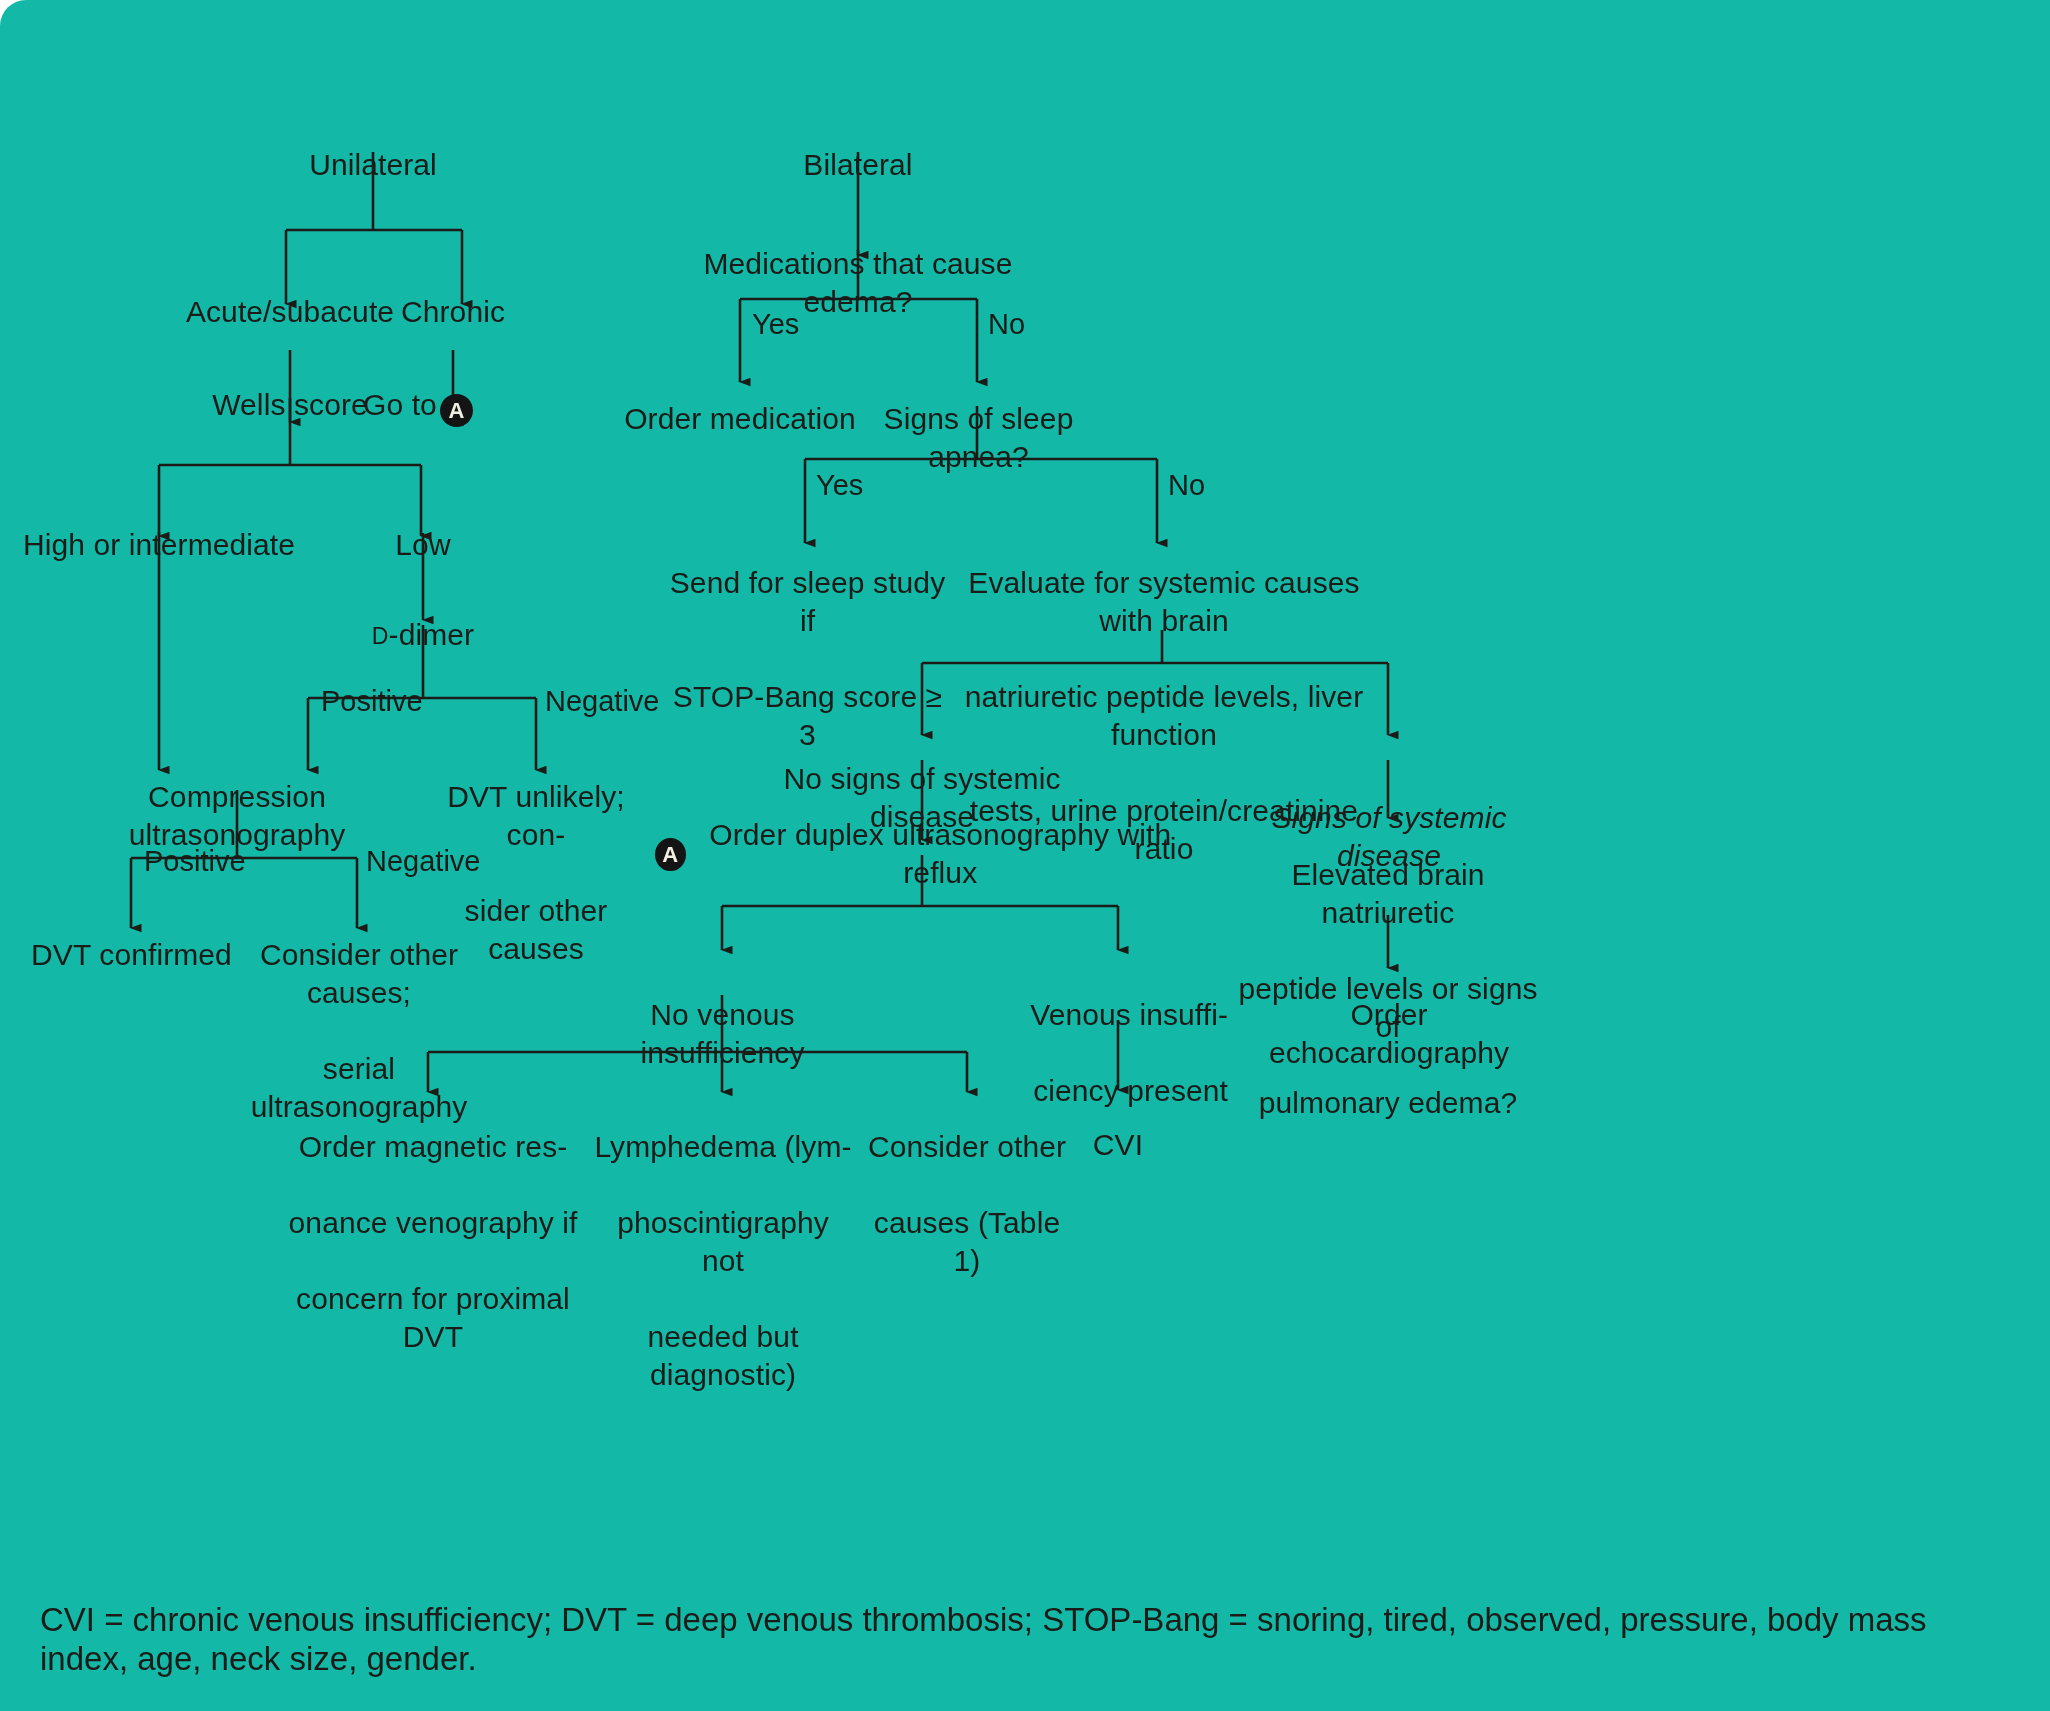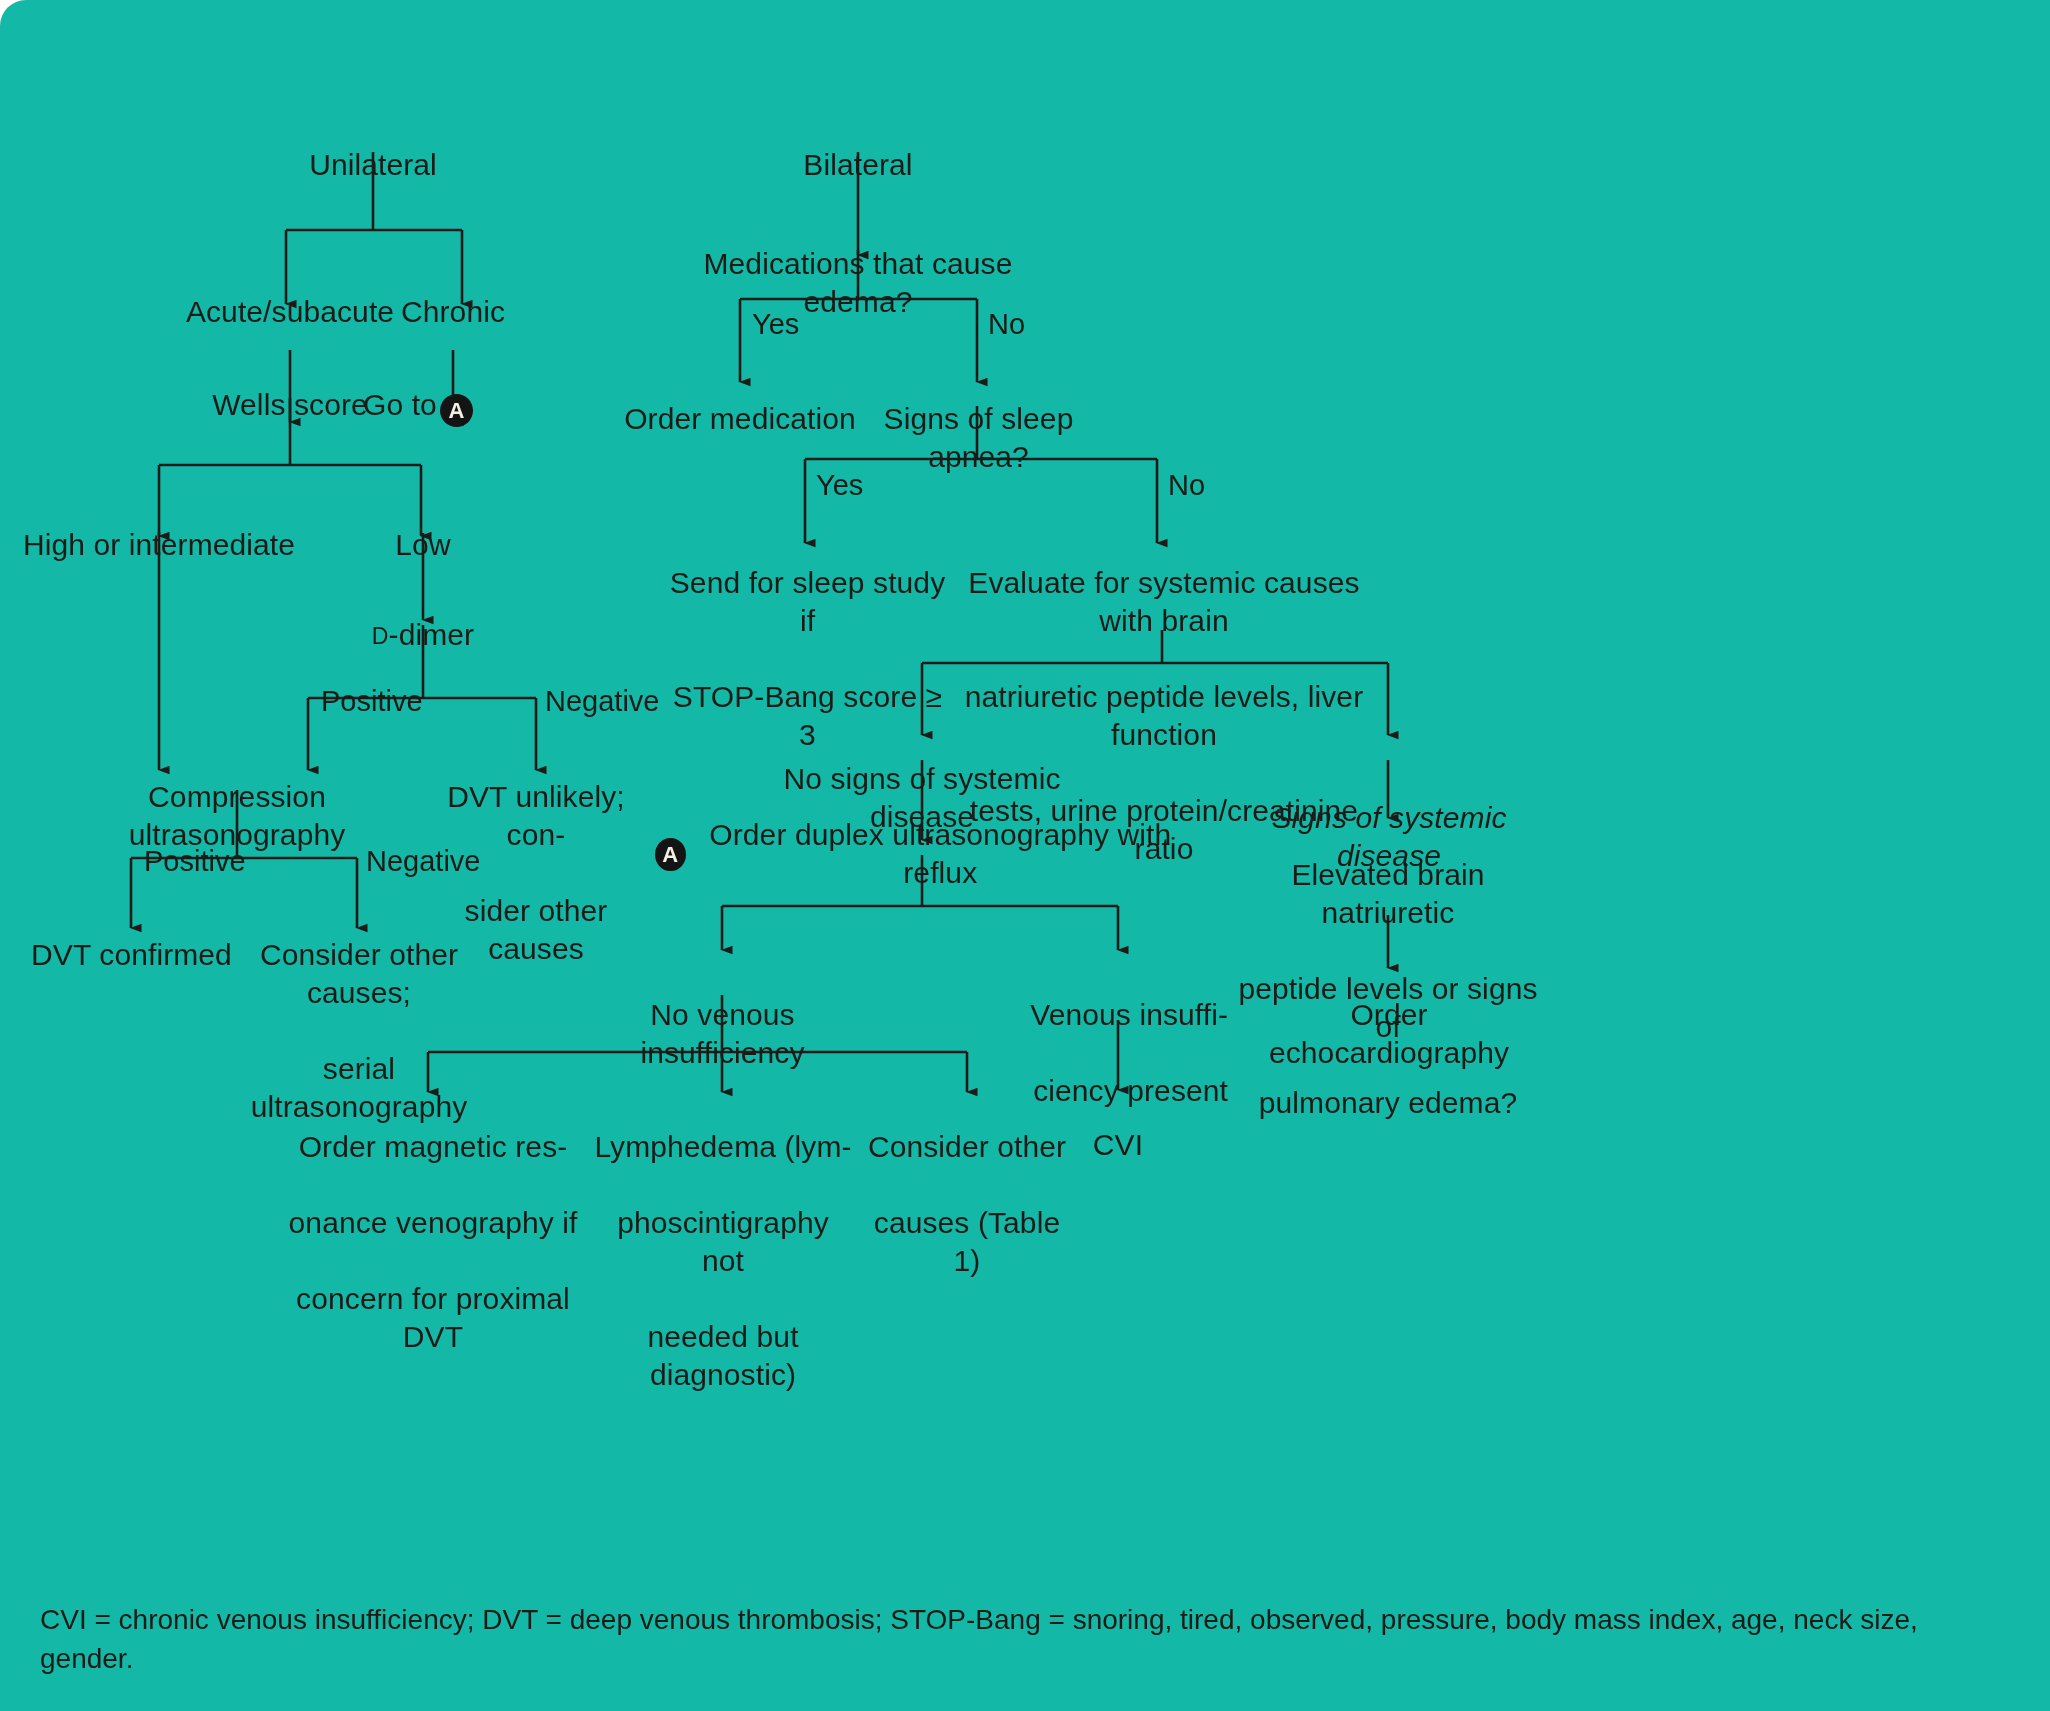--- a/index.html
+++ b/index.html
@@ -43,21 +43,21 @@
     text-align:center;
     font-weight:700;
     vertical-align:-3px;
     margin:0 3px;
   }
   .smallcap{font-size:23px;vertical-align:1px;}
   #footnote{
     position:absolute;
     left:40px;top:1600px;width:1975px;
     color:#1b1b18;
-    font-size:28px;
+    font-size:33px;
     line-height:39px;
     text-align:left;
   }
   .rowflex{display:flex;align-items:center;justify-content:center;}
 </style>
 </head>
 <body>
 
 <div id="canvas">
 

